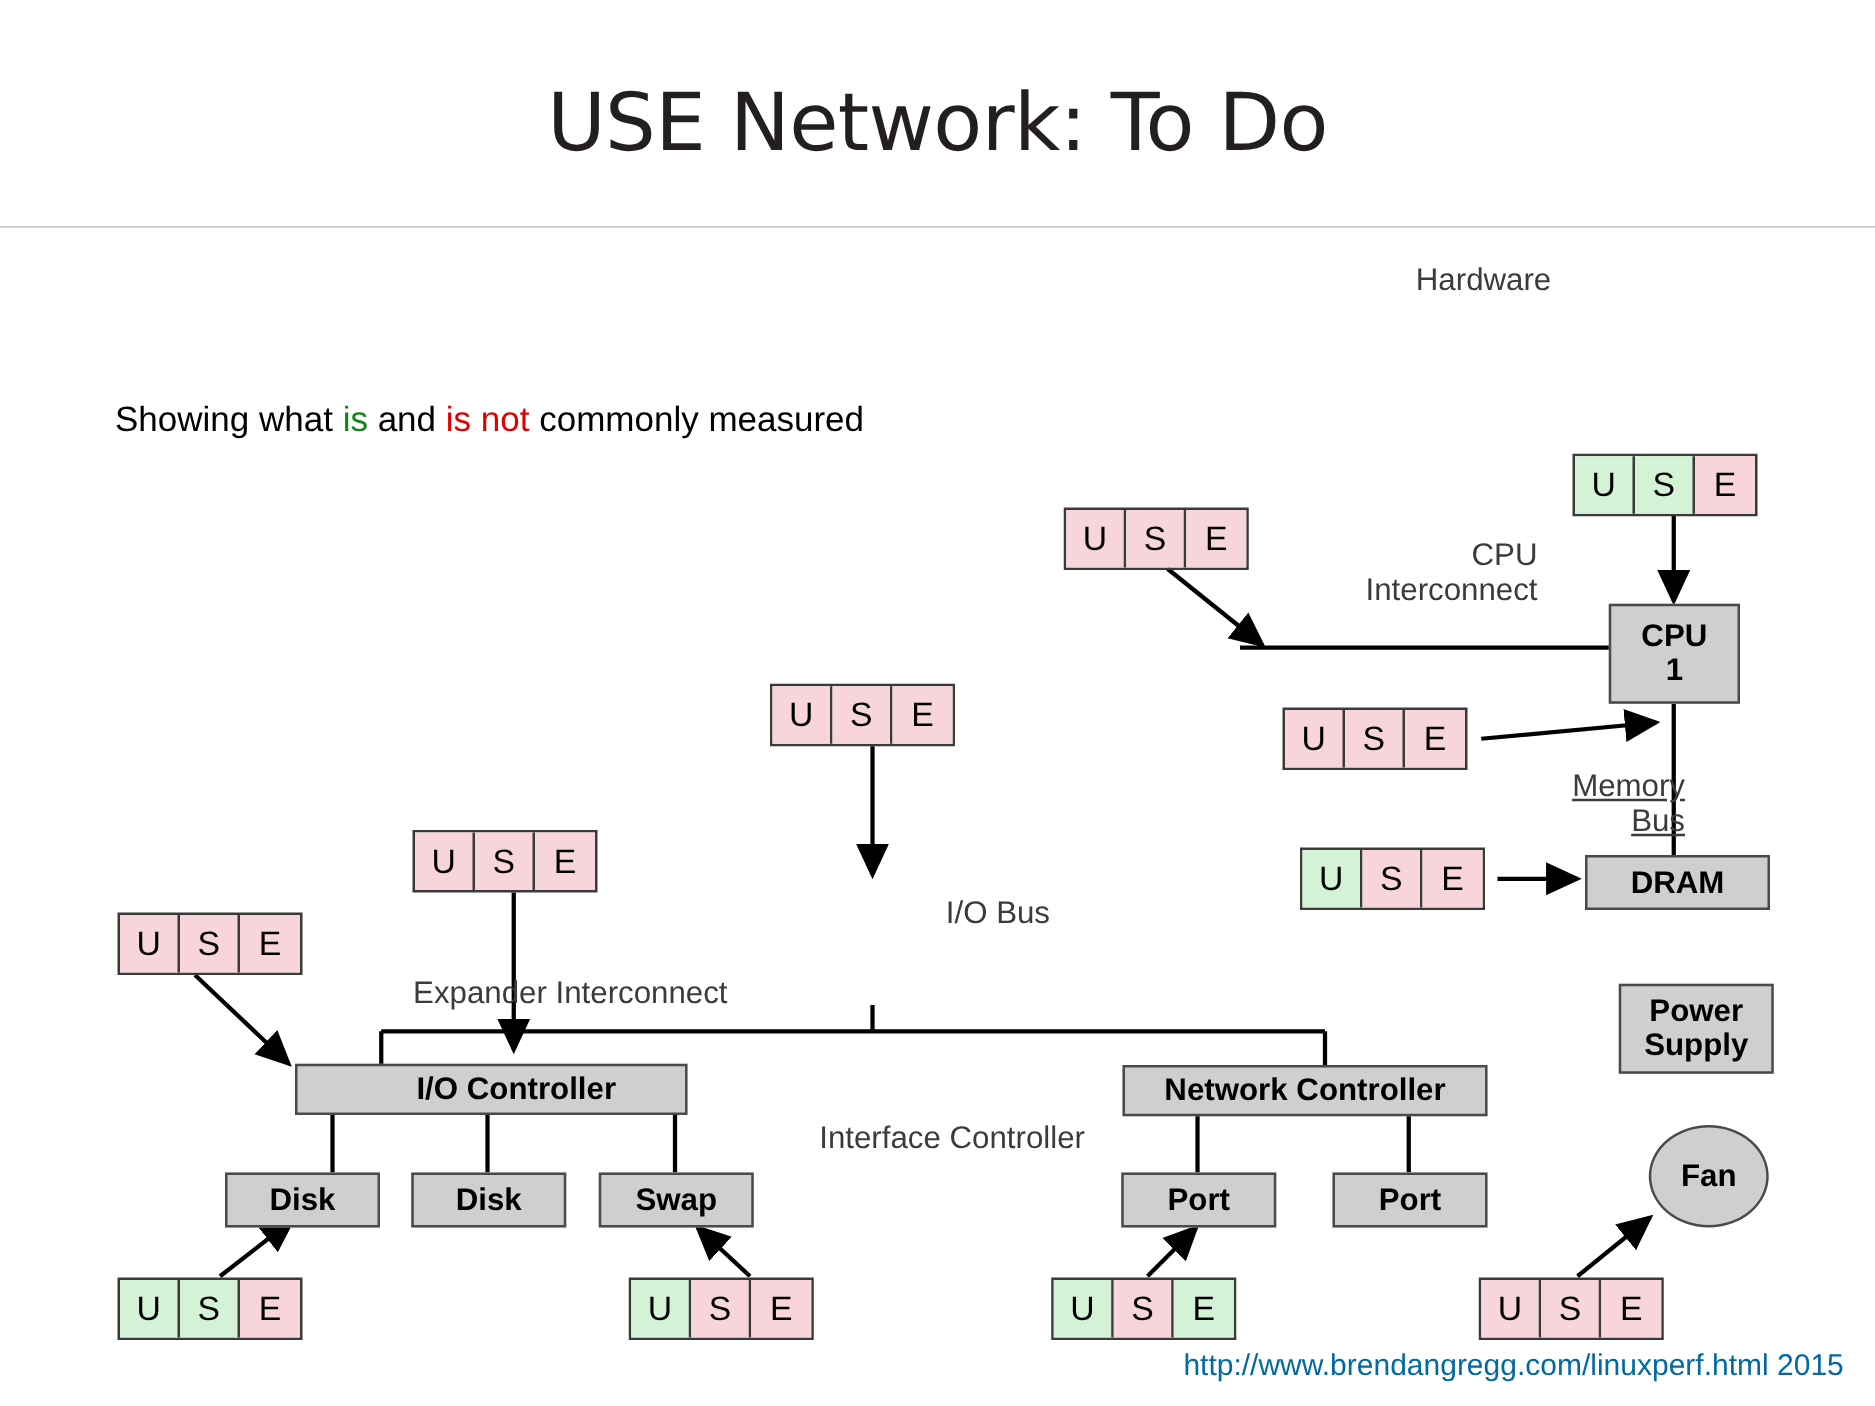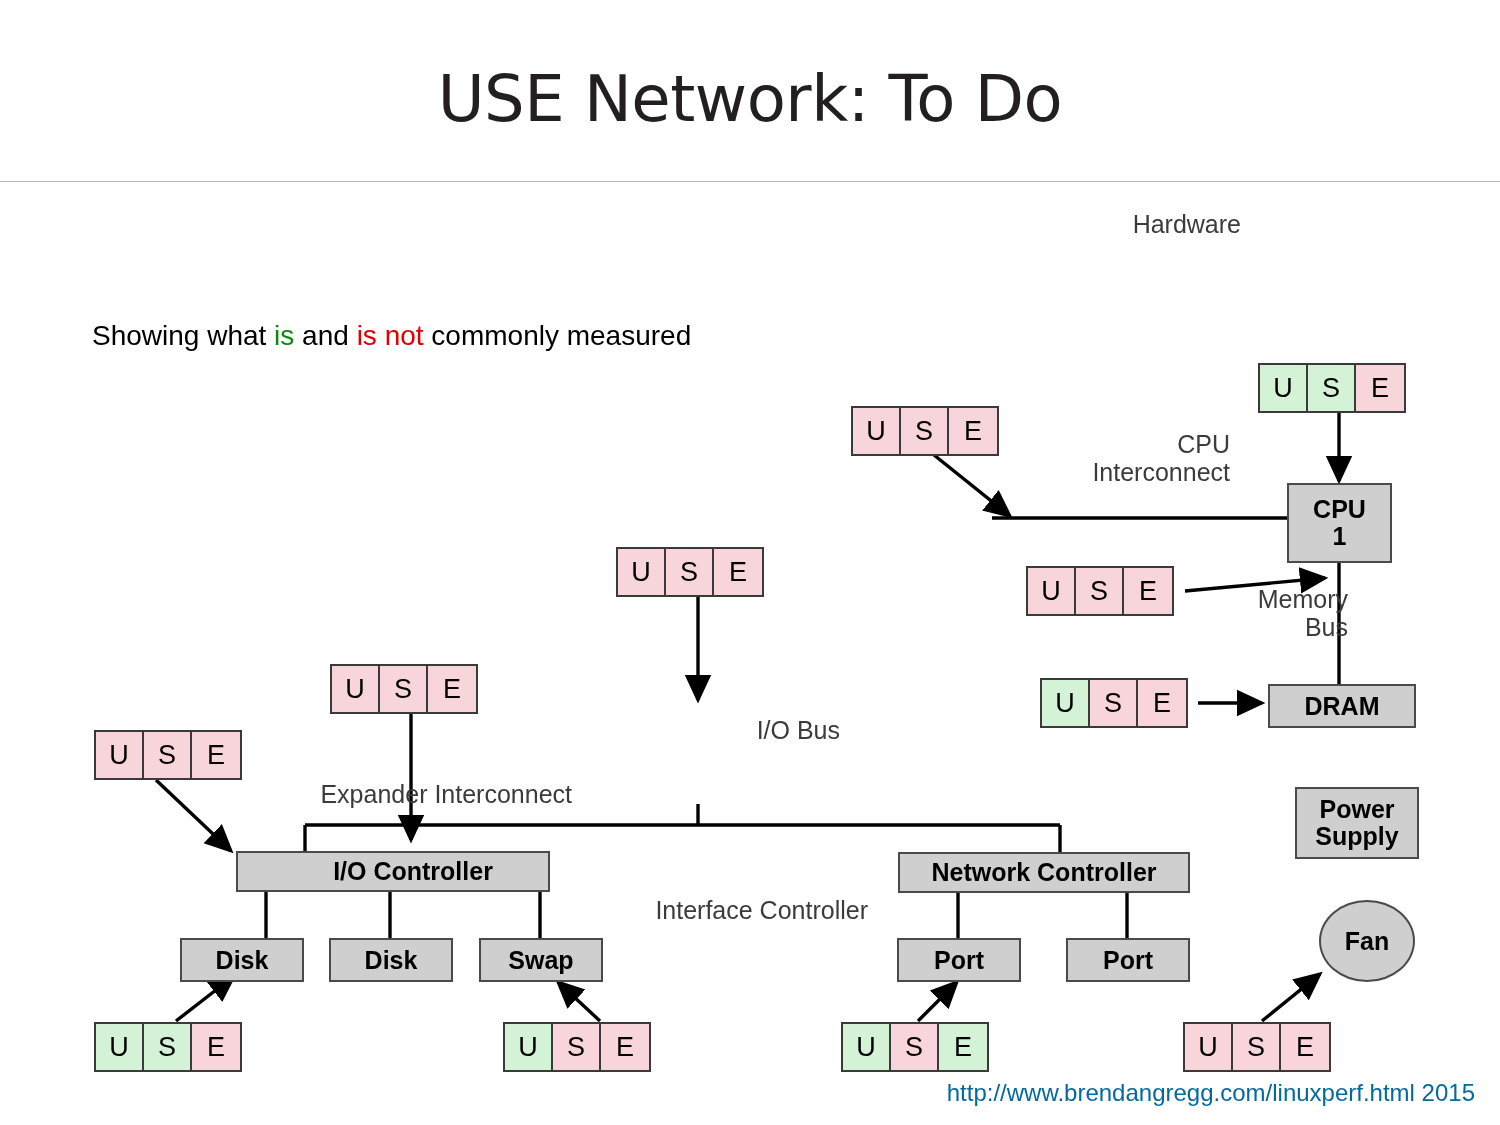--- a/index.html
+++ b/index.html
@@ -176,24 +176,24 @@
 
       <path d="M918,1021 L957,982" marker-end="url(#ah)"></path>
 
       <path d="M1262,1021 L1320,974" marker-end="url(#ah)"></path>
     </g>
   </svg>
 
   <div class="diagram-label" style="left:1071px; top:210px; width:170px;">Hardware</div>
   <div class="diagram-label" style="left:1020px; top:430px; width:210px;">CPU
 Interconnect</div>
-  <div class="diagram-label" style="left:1208px; top:585px; width:140px;">Memory
+  <div class="diagram-label" style="left:1208px; top:615px; width:140px;text-decoration:underline;">Memory
 Bus</div>
   <div class="diagram-label" style="left:660px; top:716px; width:180px; text-align:right;">I/O Bus</div>
-  <div class="diagram-label" style="left:292px; top:780px; width:280px;">Expander Interconnect</div>
+  <div class="diagram-label" style="left:302px; top:780px; width:280px;">Expander Interconnect</div>
   <div class="diagram-label" style="left:618px; top:896px; width:250px;">Interface Controller</div>
 
   <div class="hw-box" style="left:1287px; top:483px; width:105px; height:80px;">CPU
 1</div>
   <div class="hw-box" style="left:1268px; top:684px; width:148px; height:44px;">DRAM</div>
   <div class="hw-box" style="left:1295px; top:787px; width:124px; height:72px;">Power
 Supply</div>
   <div class="hw-box hw-circle" style="left:1319px; top:900px; width:96px; height:82px;">Fan</div>
 
   <div class="hw-box" style="left:236px; top:851px; width:314px; height:41px;padding-left:40px;">I/O Controller</div>

